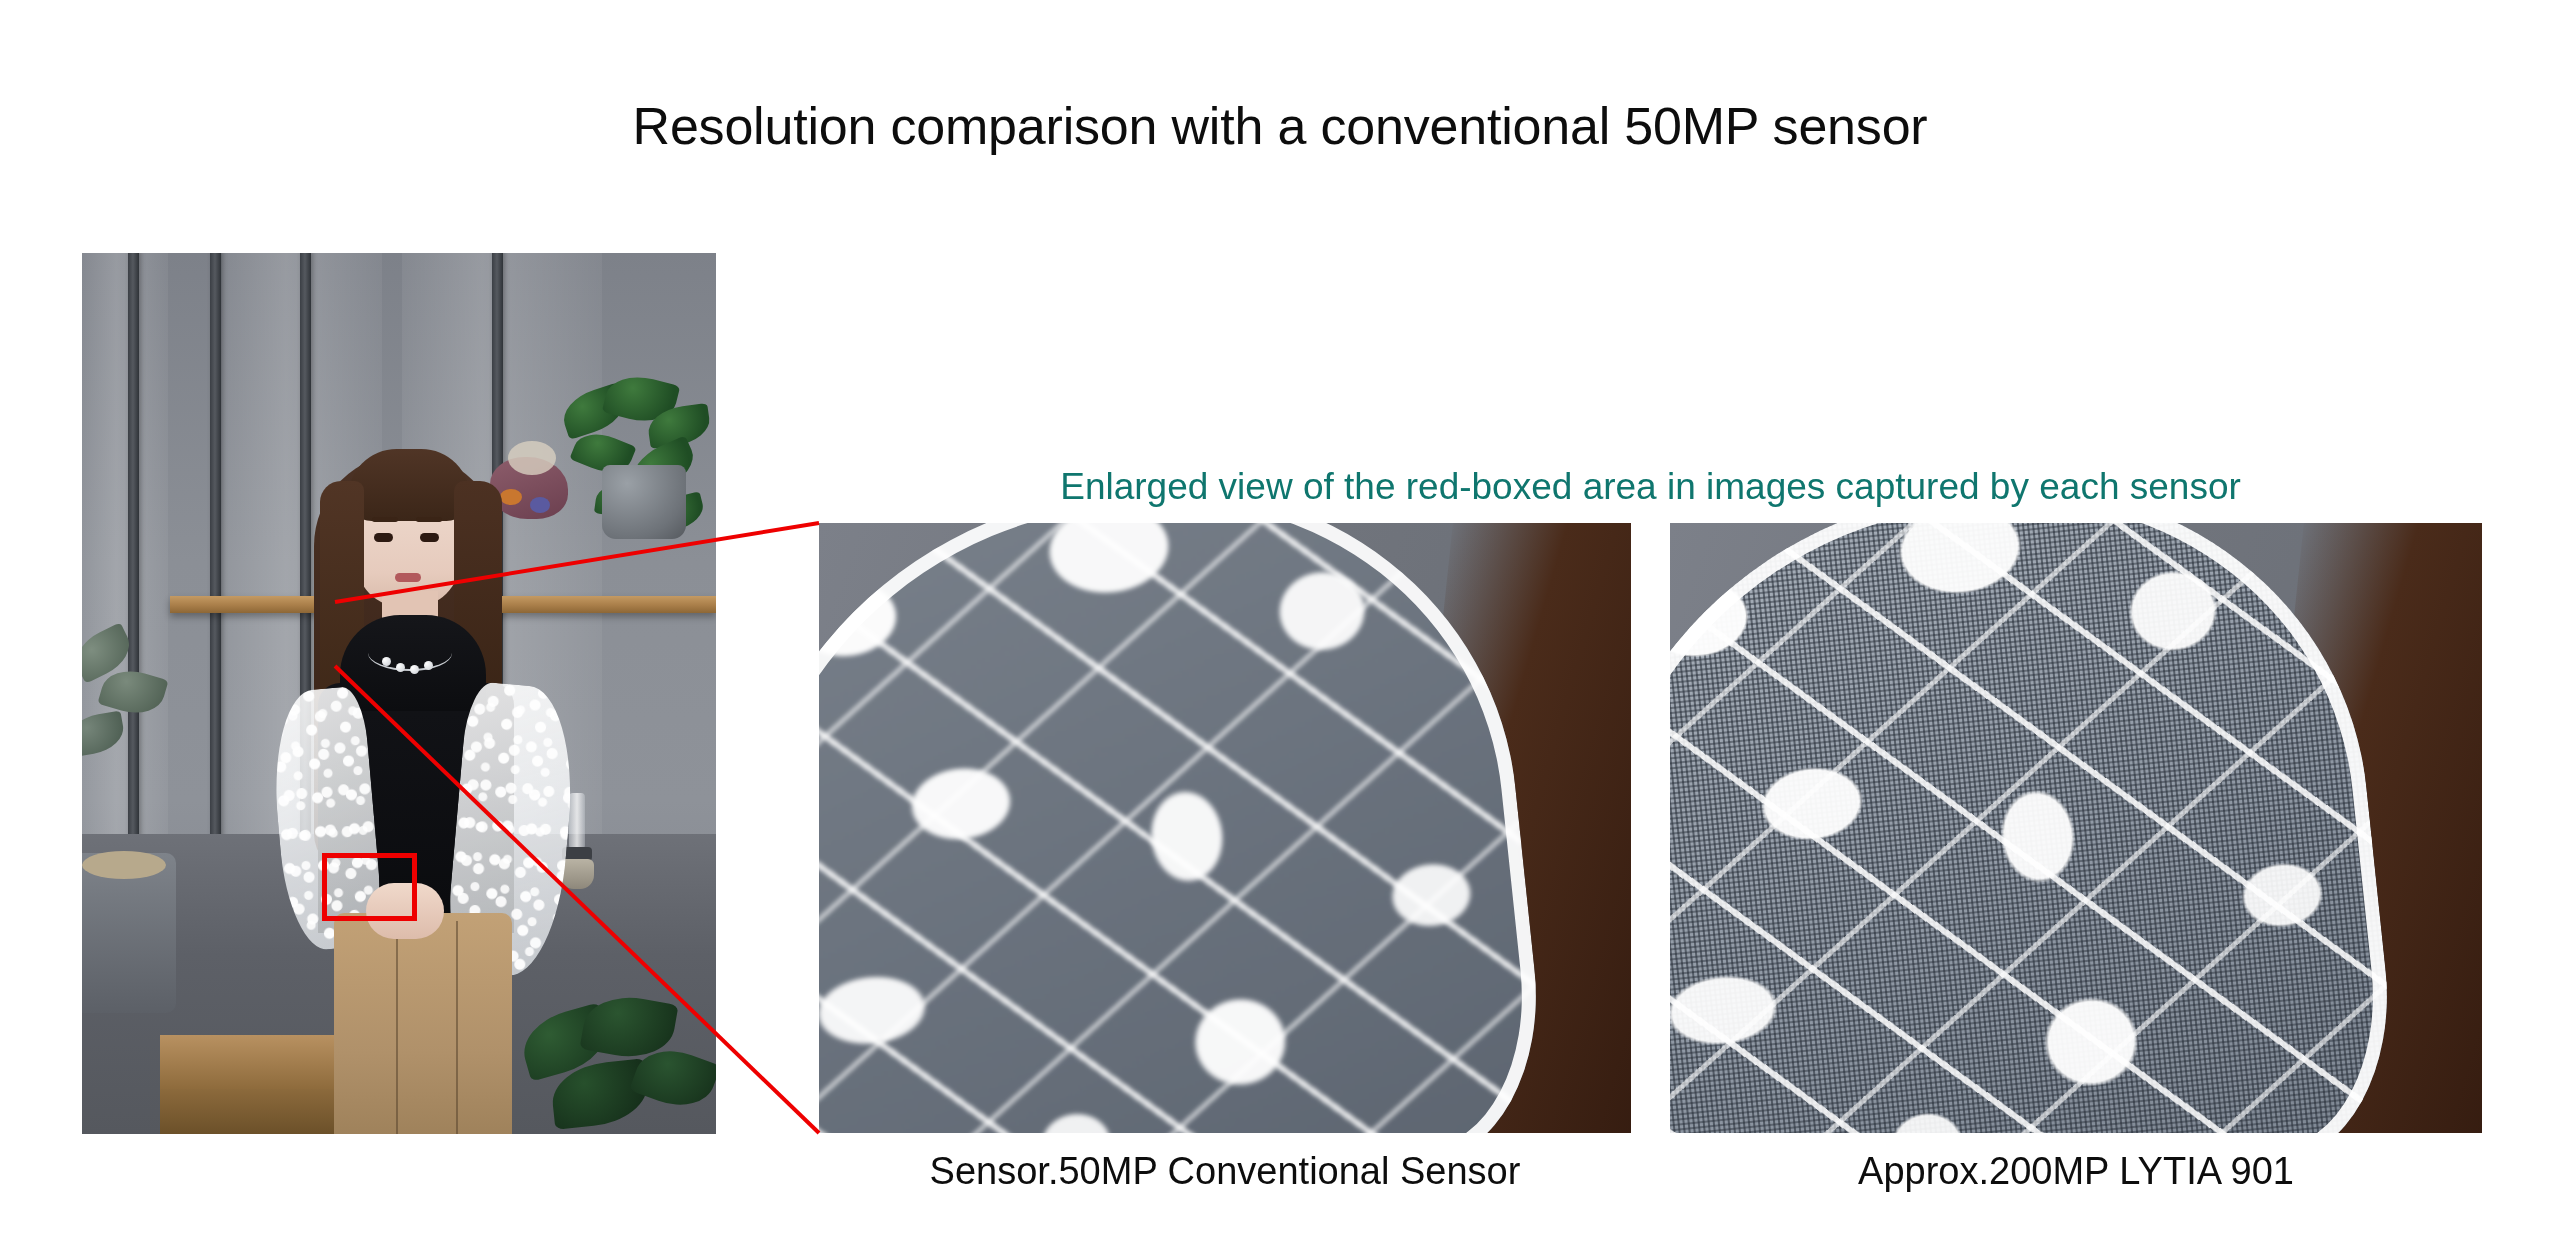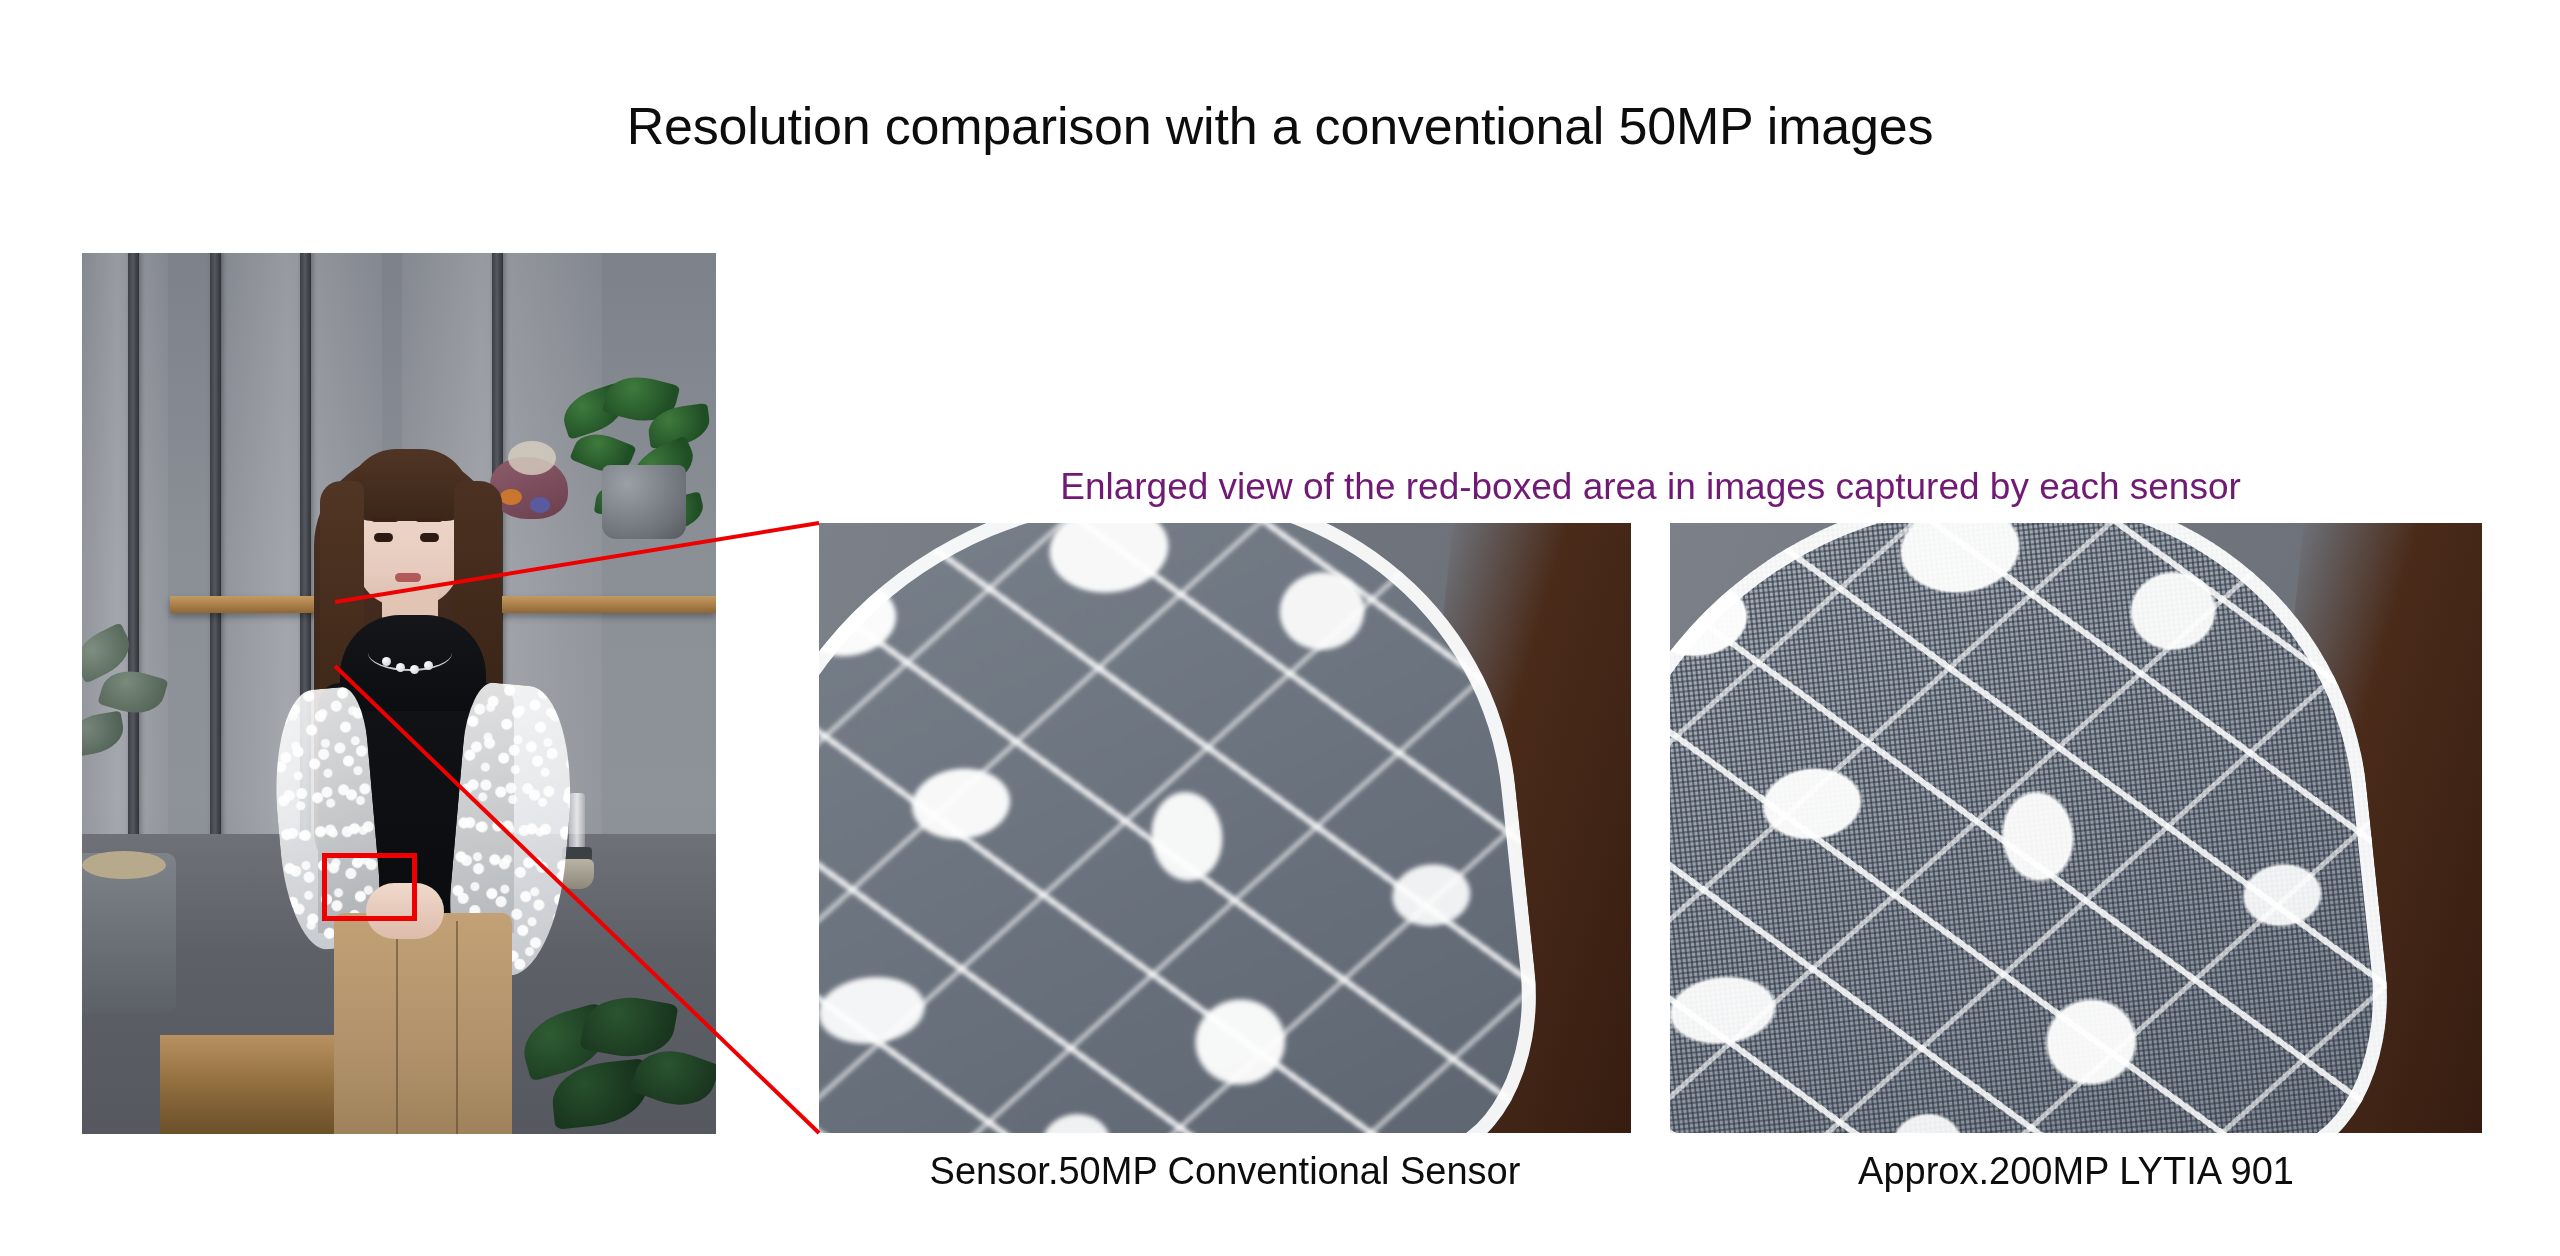--- a/index.html
+++ b/index.html
@@ -33,21 +33,21 @@
 
   
   .enlarged-caption {
     position: absolute;
     left: 819px;
     top: 466px;
     width: 1663px;
     text-align: center;
     font-size: 37px;
     font-weight: 400;
-    color: #701a75;
+    color: #0f766e;
     white-space: nowrap;
   }
 
   
   .source-photo {
     position: absolute;
     left: 82px;
     top: 253px;
     width: 634px;
     height: 881px;
@@ -290,21 +290,21 @@
     font-size: 38px;
     color: #0d0d0d;
     white-space: nowrap;
   }
   .caption-left  { left: 819px; }
   .caption-right { left: 1670px; }
 </style>
 </head>
 <body>
 
-<div class="slide-title">Resolution comparison with a conventional 50MP images</div>
+<div class="slide-title">Resolution comparison with a conventional 50MP sensor</div>
 
 <div class="source-photo">
   <div class="wall"></div>
   <div class="wall-panel" style="left:0;width:86px;"></div>
   <div class="wall-panel" style="left:140px;width:160px;"></div>
   <div class="wall-panel" style="left:320px;width:200px;"></div>
 
   <div class="post" style="left:46px;"></div>
   <div class="post" style="left:128px;"></div>
   <div class="post" style="left:218px;"></div>

